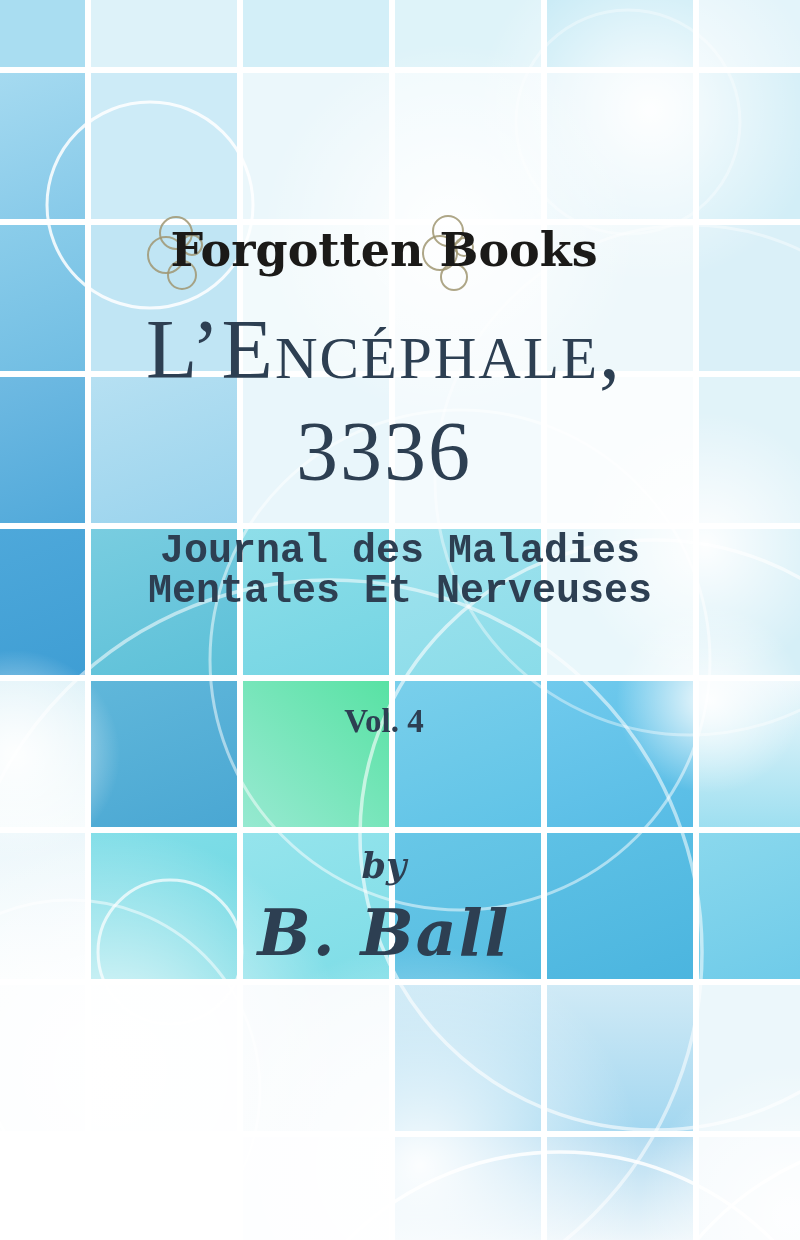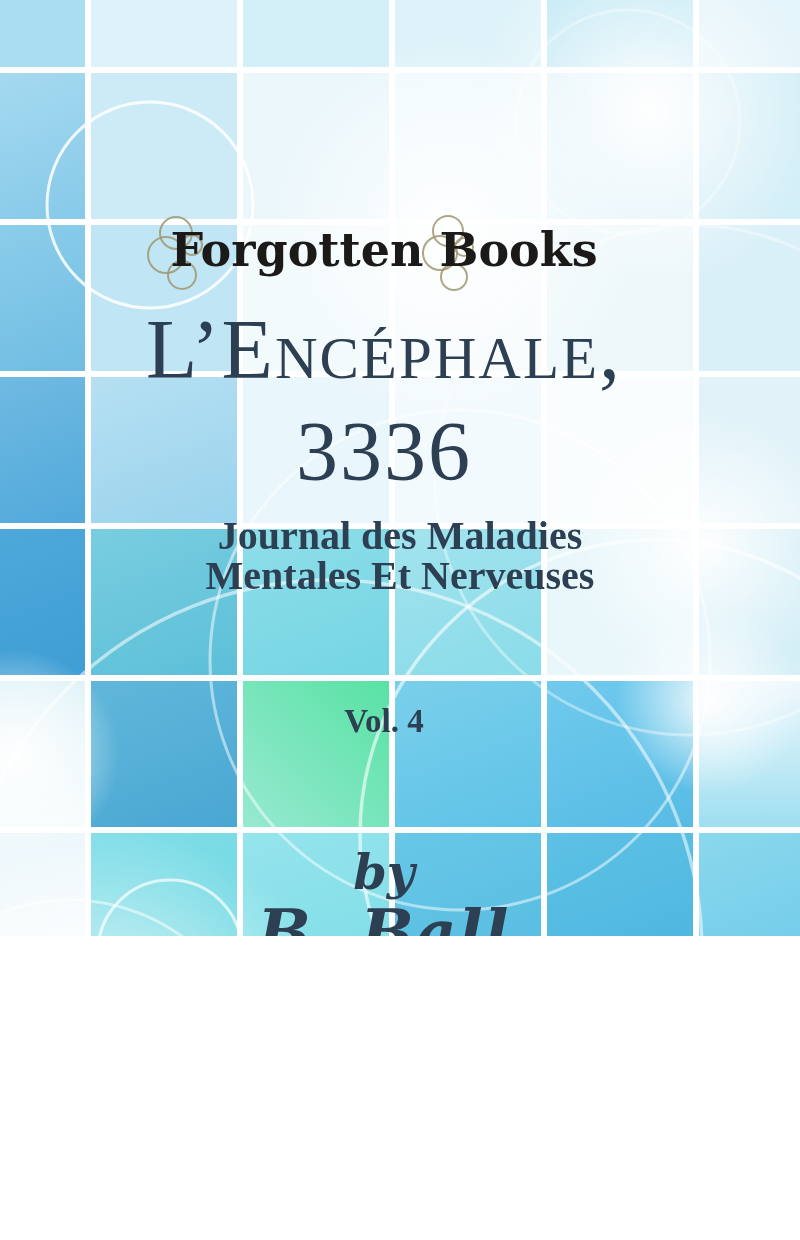--- a/index.html
+++ b/index.html
@@ -1,18 +1,18 @@
 <!DOCTYPE html>
 <html style="--title-text: #2d3f52; --logo-text: #1b1a18; --flourish: #a09772; --accent-blue: #45a7da; --accent-cyan: #70d8e6; --accent-mint: #6ee4b0;"><head>
 <meta charset="utf-8">
 <style>
   html,body{margin:0;padding:0;}
   body{width:800px;height:1240px;overflow:hidden;background:#fff;
        font-family:"Liberation Serif", serif;}
-  .cover{position:relative;width:800px;height:936px;overflow:hidden;background:#f0abfc;}
+  .cover{position:relative;width:800px;height:1240px;overflow:hidden;background:#f0abfc;}
 
   
   .bg-grid{position:absolute;inset:0;display:grid;gap:6px;background:#fff;
            grid-template-columns:85px 146px 146px 146px 146px 1fr;
            grid-template-rows:67px 146px 146px 146px 146px 146px 146px 146px 1fr;}
   .bg-grid div{width:100%;height:100%;}
 
   
   .blobs{position:absolute;inset:0;pointer-events:none;background:
     radial-gradient(circle 260px at 450px 230px, rgba(255,255,255,.92), rgba(255,255,255,0) 72%),
@@ -33,23 +33,23 @@
 
   .logo{top:227px;color:var(--logo-text,#1b1a18);
         font-family:"DejaVu Serif", serif;font-weight:bold;font-size:46px;line-height:1;}
   .logo-word{position:relative;display:inline-block;padding:0 8px;}
   .logo-word .txt{position:relative;z-index:1;}
   .flourish{position:absolute;left:-16px;top:-14px;z-index:0;}
   .flourish circle{fill:none;stroke:var(--flourish,#a09772);stroke-width:2;opacity:.85;}
 
   .title{top:299px;font-size:84px;line-height:102px;font-variant:small-caps;
          letter-spacing:2px;font-weight:normal;}
-  .subtitle{top:516px;font-size:40px;line-height:40px;font-weight:bold;right:0;}
+  .subtitle{top:532px;font-size:40px;line-height:40px;font-weight:bold;right:0;font-family:Liberation Mono, monospace;}
   .volume{top:705px;font-size:33px;font-weight:bold;line-height:1;}
-  .by{top:848px;font-size:48px;line-height:1;font-style:italic;font-weight:bold;
+  .by{top:848px;font-size:35px;line-height:1;font-style:italic;font-weight:bold;
       font-family:"DejaVu Serif", serif;}
   .author{top:902px;font-size:63px;line-height:1;font-style:italic;font-weight:bold;
           font-family:"DejaVu Serif", serif;letter-spacing:2px;}
 </style>
 </head>
 <body>
 
 <div class="cover">
 
   <div class="bg-grid" id="bg-grid">

